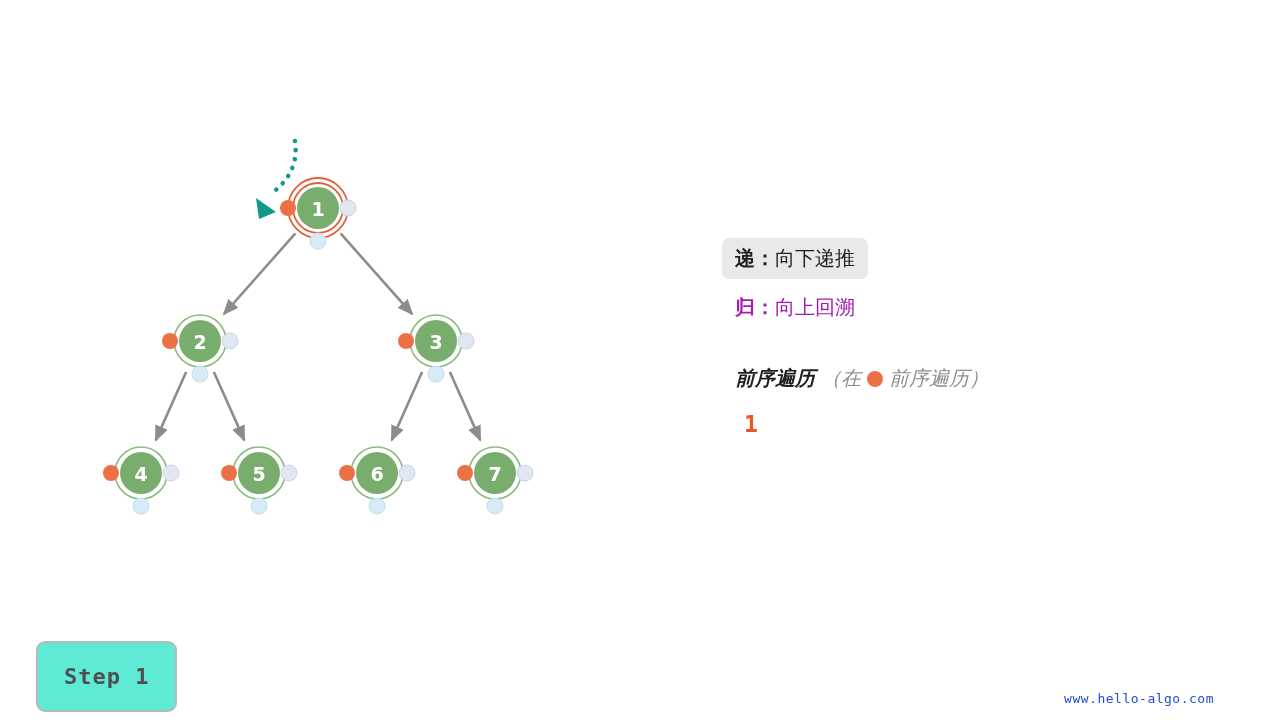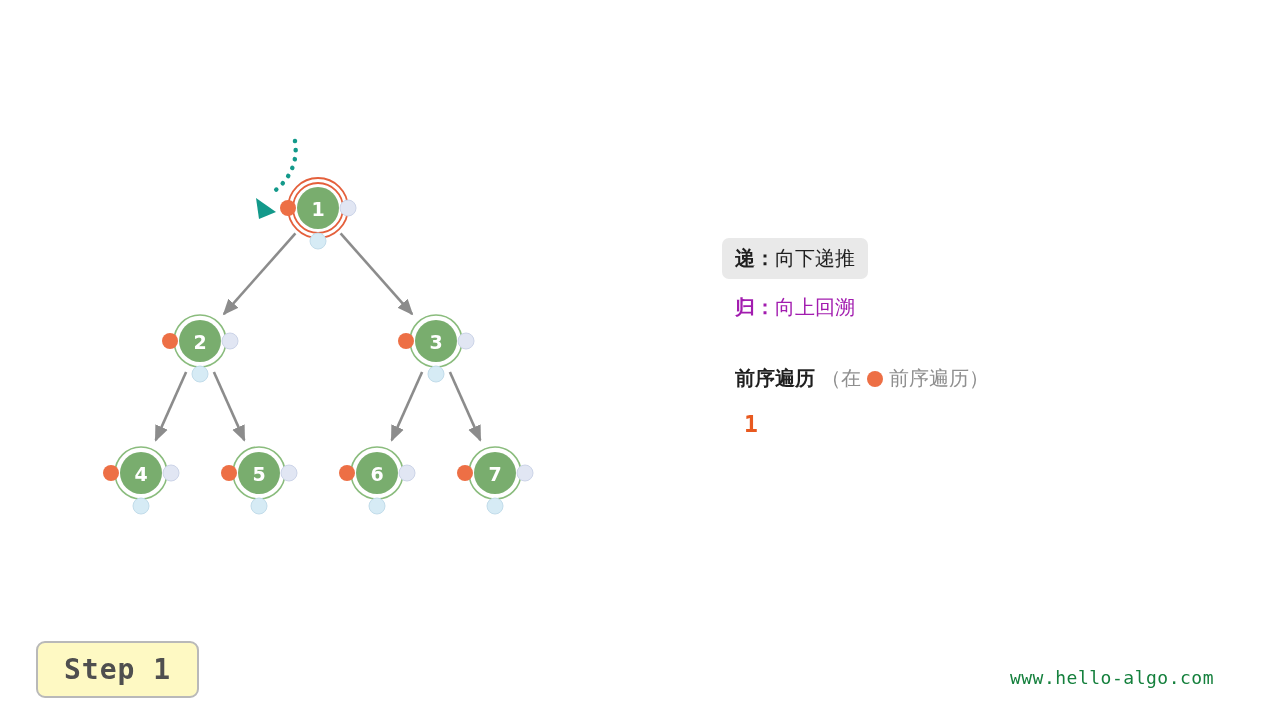--- a/index.html
+++ b/index.html
@@ -40,45 +40,45 @@
     font-size: 20px; color: #1f1f1f; white-space: nowrap;
   }
   .bold { font-weight: bold; }
   .backtrack-line {
     position: absolute; left: 735px; top: 294px;
     font-size: 20px; color: #a21caf; white-space: nowrap;
   }
   .traversal-line {
     position: absolute; left: 735px; top: 365px;
     font-size: 20px; color: #1f1f1f;
-    display: flex; align-items: center; gap: 6px; white-space: nowrap;
+    display: flex; align-items: center; gap: 6px; white-space: nowrap; font-style: italic;
   }
   .gray { color: #8f8f8f; }
   .legend-dot {
     display: inline-block; width: 16px; height: 16px; border-radius: 50%;
     background: var(--dot-orange, #ed6f45);
   }
   .sequence {
     position: absolute; left: 744px; top: 411px;
     font-size: 23px; font-weight: bold;
     color: var(--sequence-orange, #e8591f);
     font-family: "DejaVu Sans Mono", monospace;
   }
 
   .step-box {
     position: absolute; left: 36px; top: 641px;
-    background: #fef9c3; border: 2px solid #b9b9b9; border-radius: 9px;
-    padding: 10px 26px;
+    background: #5eead4; border: 2px solid #b9b9b9; border-radius: 9px;
+    padding: 21px 26px;
     font-family: "DejaVu Sans Mono", monospace;
-    font-weight: bold; font-size: 28px; color: #4f4f4f; letter-spacing: 1px;
+    font-weight: bold; font-size: 22px; color: #4f4f4f; letter-spacing: 1px;
     white-space: nowrap;
   }
   .watermark {
-    position: absolute; right: 66px; bottom: 32px;
-    font-size: 18px; color: #15803d;
+    position: absolute; right: 66px; bottom: 14px;
+    font-size: 13px; color: #1d4ed8;
     font-family: "DejaVu Sans Mono", monospace; letter-spacing: 0.5px;
   }
 </style>
 </head>
 <body>
 
 <div class="canvas">
 
   <svg class="tree" width="640" height="560" viewBox="0 0 640 560">
     <defs>

